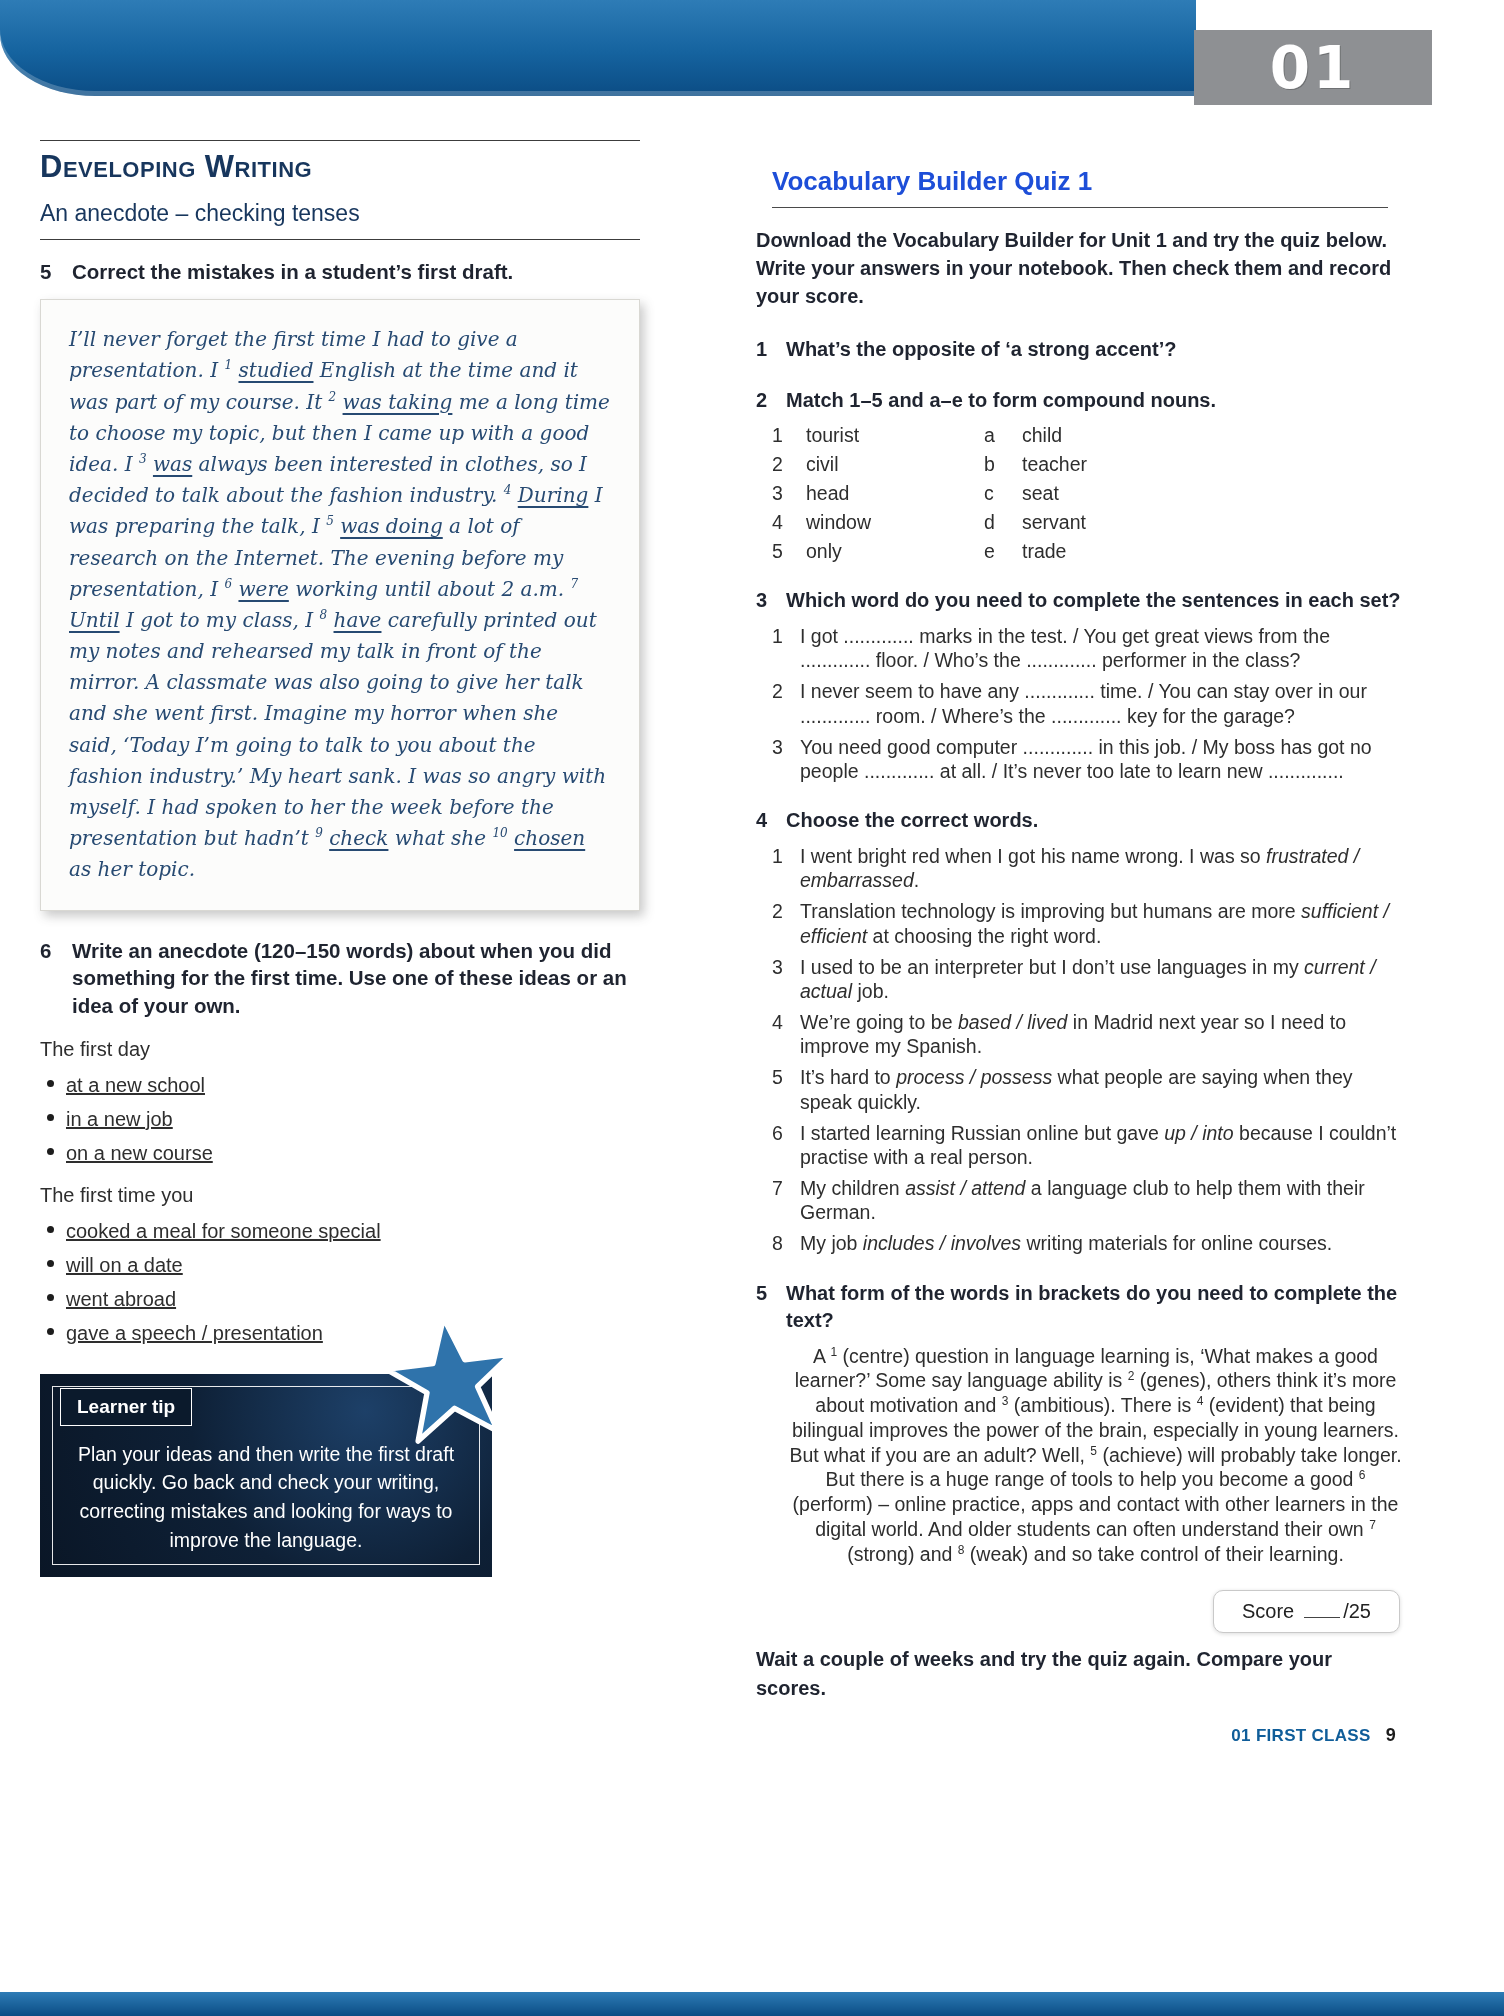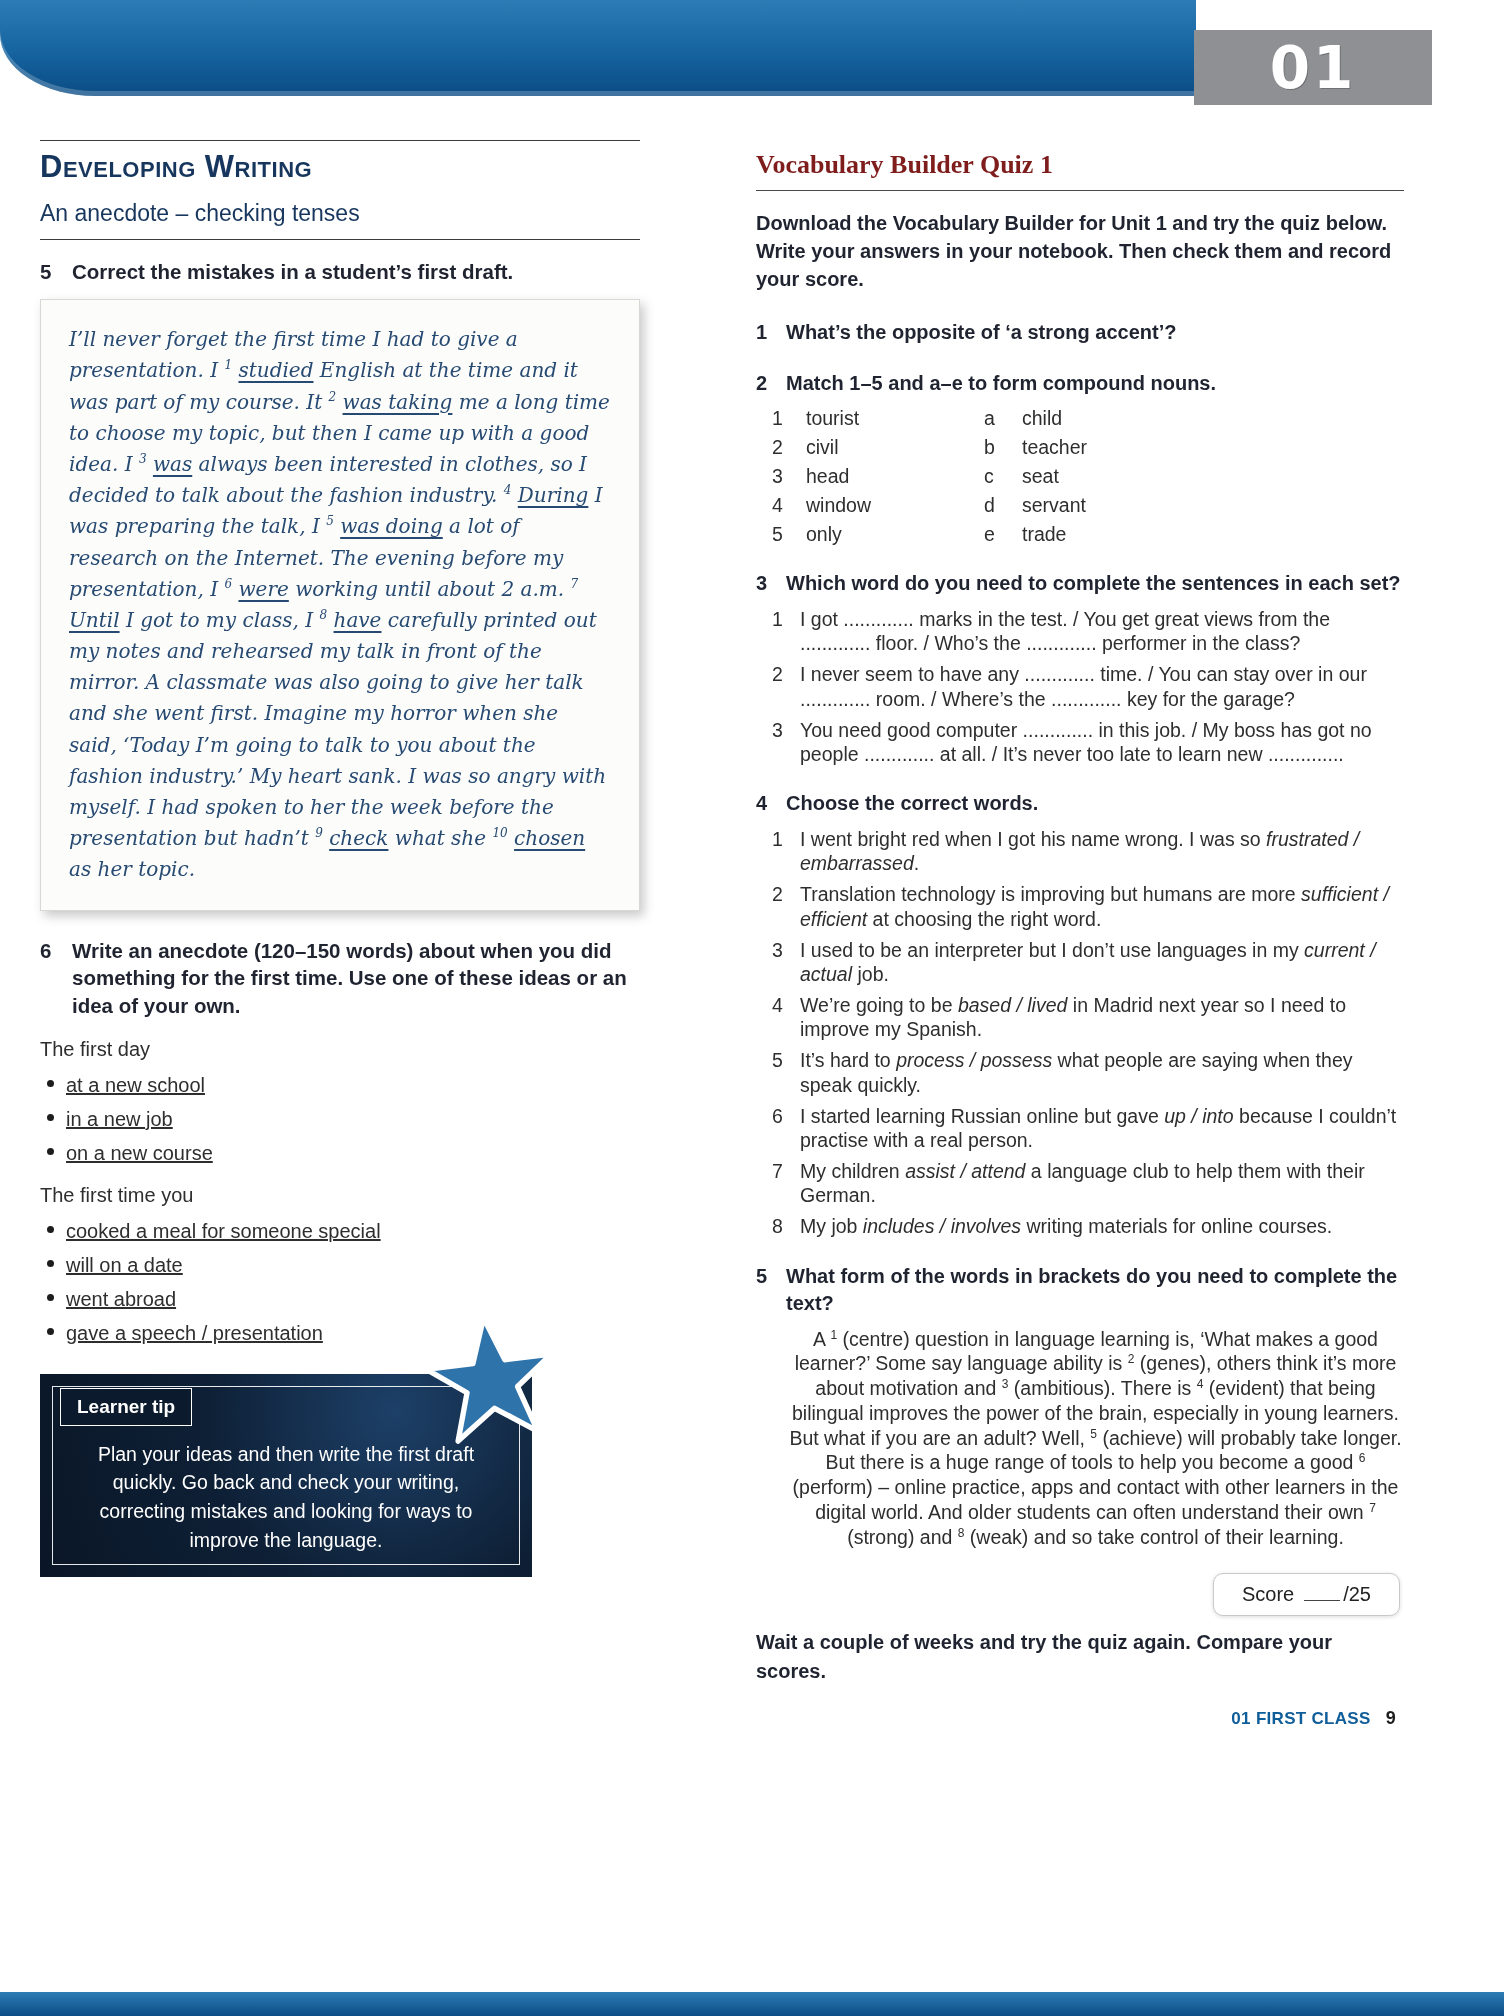--- a/index.html
+++ b/index.html
@@ -34,37 +34,37 @@
     font-size:20px;line-height:1.56;color:#274a72;margin:4px 0 26px;}
   .draft-box .u{text-decoration:underline;text-underline-offset:4px;}
   .draft-box sup{font-size:12px;}
   .group-title{font-size:20px;color:#2e2e2e;margin:18px 0 12px;}
   ul.bullets{list-style:none;margin:0;padding:0;}
   ul.bullets li{position:relative;padding-left:26px;font-size:20px;
     color:#2e2e2e;margin-bottom:9px;line-height:1.25;text-decoration:underline;}
   ul.bullets li::before{content:"";position:absolute;left:7px;top:7px;width:7px;height:7px;
     border-radius:50%;background:#1d1d1d;}
 
-  .tip{position:relative;margin-top:28px;width:492px;min-height:200px;box-sizing:border-box;
+  .tip{position:relative;margin-top:28px;width:452px;min-height:200px;box-sizing:border-box;
     background:radial-gradient(circle at 72% 18%, #1d4068 0%, #0e2036 48%, #0a1626 100%);
     padding:14px 16px 22px;}
   .tip::before{content:"";position:absolute;left:12px;right:12px;top:12px;bottom:12px;
     border:1.5px solid rgba(255,255,255,.9);pointer-events:none;}
   .tip-label{position:relative;z-index:2;display:inline-block;margin:0 0 14px 4px;
     padding:7px 16px;border:1.5px solid #fff;background:#0b1a2c;color:#fff;
     font-weight:700;font-size:19px;}
   .tip-text{position:relative;z-index:2;color:#fff;font-size:19.5px;line-height:1.48;
     padding:0 14px;text-align:center;}
   .star{position:absolute;right:-26px;top:-62px;width:134px;height:134px;z-index:3;
     transform:rotate(-7deg);}
 
   
   .col-right{position:absolute;left:756px;top:150px;width:648px;}
-  .vb-title{margin:0;padding-bottom:10px;font-size:26px;color:#7f1d1d;font-weight:700;
-    border-bottom:1.5px solid #4a4a4a;font-family:Liberation Serif, serif;}
+  .vb-title{margin:16px;padding-bottom:10px;font-size:26px;color:#1d4ed8;font-weight:700;
+    border-bottom:1.5px solid #4a4a4a;}
   .intro{font-weight:700;color:#1f2430;font-size:20px;line-height:1.4;margin:18px 0 26px;}
   .q-head{display:flex;gap:15px;font-weight:700;font-size:20px;color:#1f2430;
     line-height:1.35;margin:0 0 10px;}
   .q-gap{margin-top:24px;}
   .q-num{flex:0 0 15px;}
   .match-grid{display:grid;grid-template-columns:26px 170px 30px 1fr;column-gap:8px;
     row-gap:6px;font-size:19.5px;color:#2e2e2e;margin:4px 0 4px 16px;}
   .items{margin:2px 0 4px 16px;}
   .item{display:flex;gap:12px;font-size:19.5px;color:#2e2e2e;line-height:1.24;
     margin-bottom:7px;}

